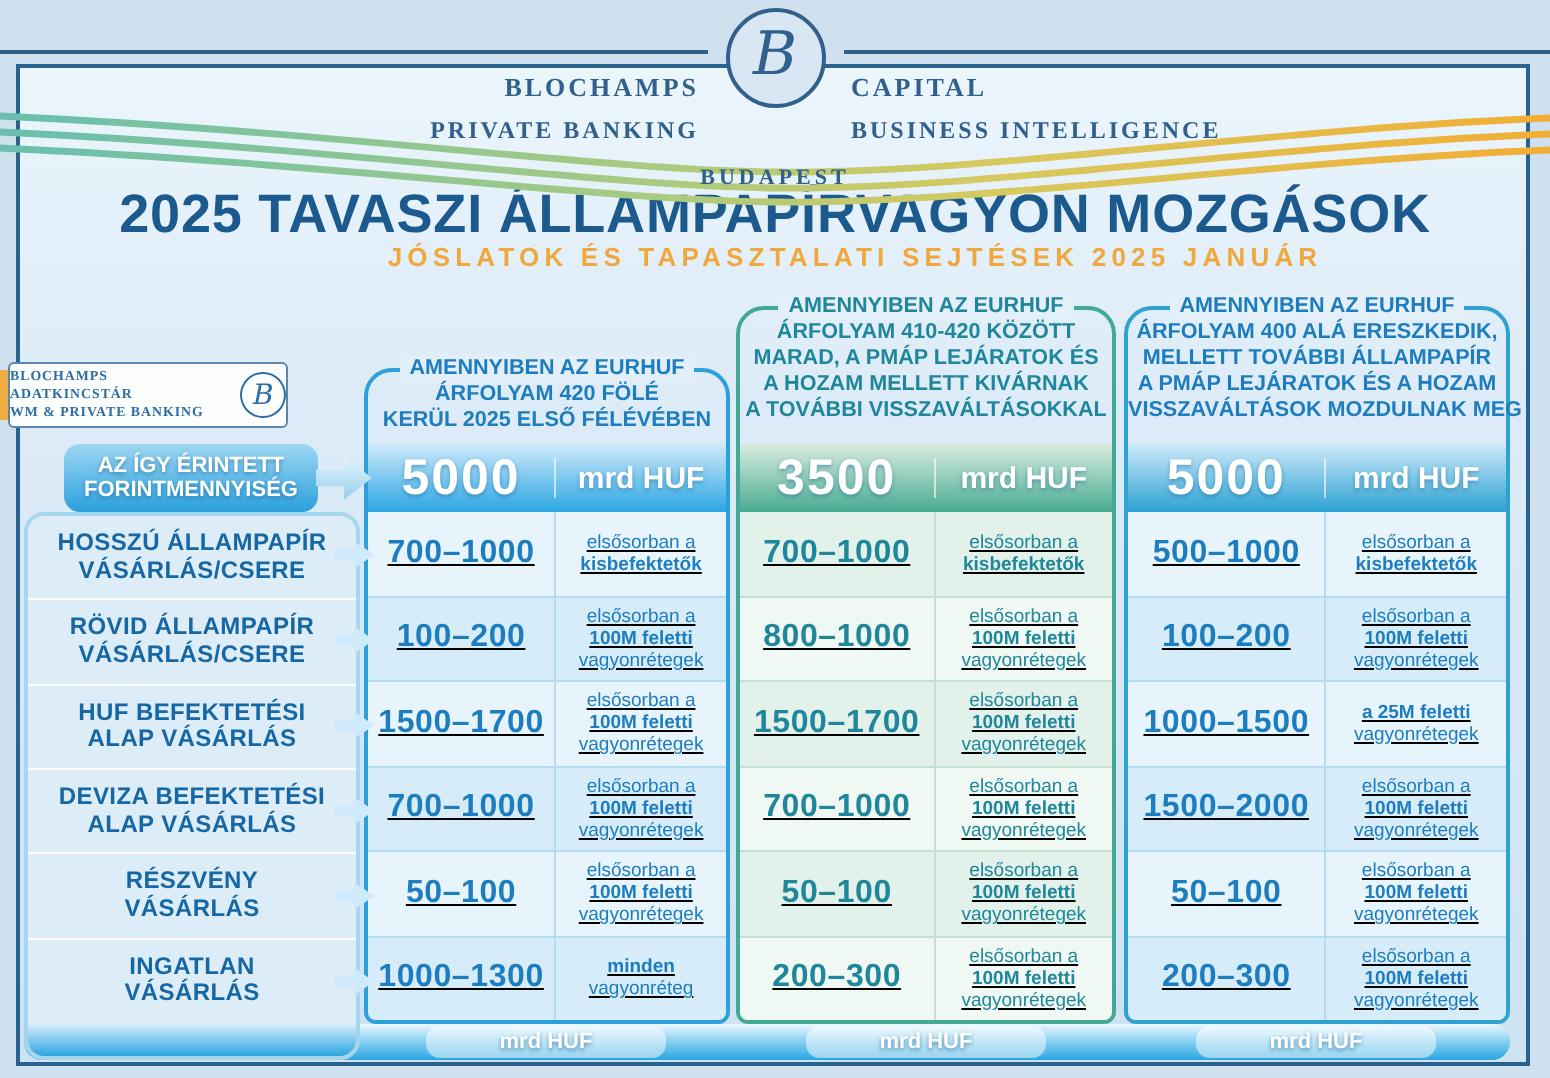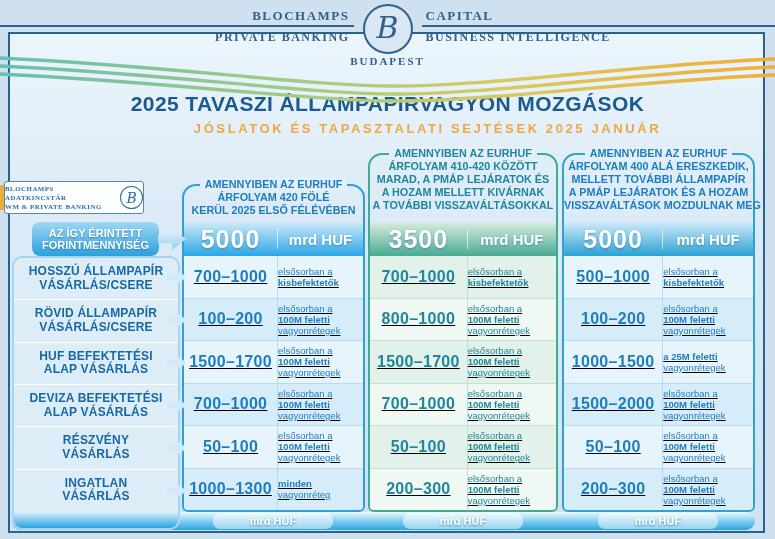--- a/index.html
+++ b/index.html
@@ -6,33 +6,33 @@
   .page{position:relative;width:775px;height:539px;background:#cfe1ef;overflow:hidden;
         font-family:"Liberation Sans",sans-serif;}
   
   .mainbox{position:absolute;left:8px;top:32px;width:757px;height:501px;box-sizing:border-box;
            border:2px solid #2a628f;background:linear-gradient(180deg,#ebf5fc 0%,#dcebf7 35%,#cde3f2 100%);z-index:0;}
   
   .brand{position:absolute;top:0;left:0;width:100%;height:70px;z-index:6;color:#31608d;}
   .rule{position:absolute;top:25px;height:2px;background:#31608d;}
   .rule.left{left:0;width:calc(50% - 34px);}
   .rule.right{right:0;width:calc(50% - 34px);}
-  .b-word{position:absolute;font-family:"Liberation Serif",serif;letter-spacing:1.5px;font-weight:bold;}
+  .b-word{position:absolute;font-family:"Liberation Serif",serif;letter-spacing:1.5px;font-weight:bold;margin-top:28px;}
   .b-tl{top:8px;right:calc(50% + 38px);font-size:13px;}
   .b-tr{top:8px;left:calc(50% + 38px);font-size:13px;}
   .b-bl{top:30px;right:calc(50% + 38px);font-size:12px;}
   .b-br{top:30px;left:calc(50% + 38px);font-size:12px;}
   .b-city{top:55px;left:0;width:100%;text-align:center;font-size:11px;letter-spacing:2px;}
   .logo{position:absolute;left:50%;top:4px;transform:translateX(-50%);width:46px;height:46px;
         border:2px solid #31608d;border-radius:50%;background:#d8e7f3;display:flex;align-items:center;justify-content:center;}
   .logo span{font-family:"DejaVu Serif",serif;font-style:italic;font-size:30px;color:#31608d;margin-top:-3px;}
   
   .waves{position:absolute;left:0;top:50px;width:775px;height:58px;z-index:4;pointer-events:none;}
   
-  .title{position:absolute;top:92px;left:0;width:100%;text-align:center;font-size:21px;font-weight:bold;
+  .title{position:absolute;top:92px;left:0;width:100%;text-align:center;font-size:27px;font-weight:bold;
          color:#1c5a8d;letter-spacing:.4px;z-index:3;}
   .subtitle{position:absolute;top:121px;left:0;width:100%;text-align:center;font-size:13px;font-weight:bold;
          color:#f0a83e;letter-spacing:2.6px;z-index:3;padding-left:40px;}
   
   .badge-accent{position:absolute;left:0;top:185px;width:9px;height:25px;background:#efac41;z-index:3;}
   .badge{position:absolute;left:4px;top:181px;width:140px;height:33px;background:#fdfefe;border:1px solid #5c87ad;
          border-radius:3px;display:flex;align-items:center;justify-content:center;gap:5px;z-index:4;box-sizing:border-box;}
   .badge-text{font-family:"Liberation Serif",serif;font-size:6.9px;line-height:9px;letter-spacing:.5px;
          color:#2e6da4;font-weight:bold;text-align:left;}
   .badge-logo{width:23px;height:23px;border:1.4px solid #2e6da4;border-radius:50%;box-sizing:border-box;
@@ -73,21 +73,21 @@
   .bdiv{width:1px;height:20px;background:rgba(255,255,255,.6);}
   .bunit{flex:1;text-align:center;font-size:15px;font-weight:bold;color:#fff;text-shadow:0 1px 2px rgba(25,100,150,.5);}
   .rows{flex:1;display:flex;flex-direction:column;text-decoration:underline;}
   .cellrow{flex:1;display:flex;}
   .cellrow + .cellrow{border-top:1px solid var(--sep);}
   .cellrow:nth-child(odd){background:var(--r1);}
   .cellrow:nth-child(even){background:var(--r2);}
   .cellrow:last-child{border-radius:0 0 4px 4px;}
   .range{width:52%;display:flex;align-items:center;justify-content:center;font-size:16px;font-weight:bold;
        color:var(--txt);border-right:1px solid var(--sep);letter-spacing:.3px;}
-  .desc{flex:1;display:flex;flex-direction:column;align-items:flex-start;justify-content:center;
+  .desc{flex:1;display:flex;flex-direction:column;align-items:center;justify-content:center;
        font-size:9.5px;line-height:11px;color:var(--txt);}
   .desc .b{font-weight:bold;}
   
   .bottombar{position:absolute;left:12px;top:512px;width:743px;height:18px;border-radius:9px;
        background:linear-gradient(#edf8fe,#8ed3f2 45%,#2aa5e2);z-index:1;}
   .tab{position:absolute;top:513px;width:120px;height:16px;border-radius:7px;background:rgba(255,255,255,.5);
        display:flex;align-items:center;justify-content:center;font-size:11px;font-weight:bold;color:#fff;
        text-shadow:0 1px 2px rgba(30,105,155,.7);z-index:2;}
 </style>
 </head>

